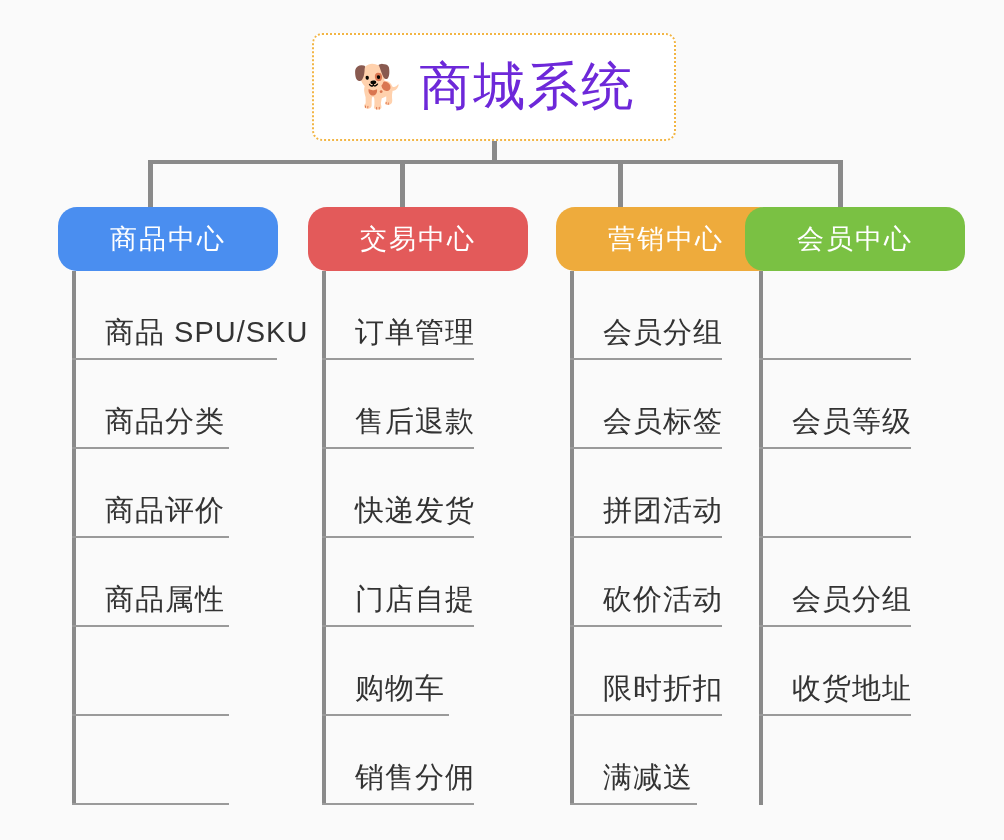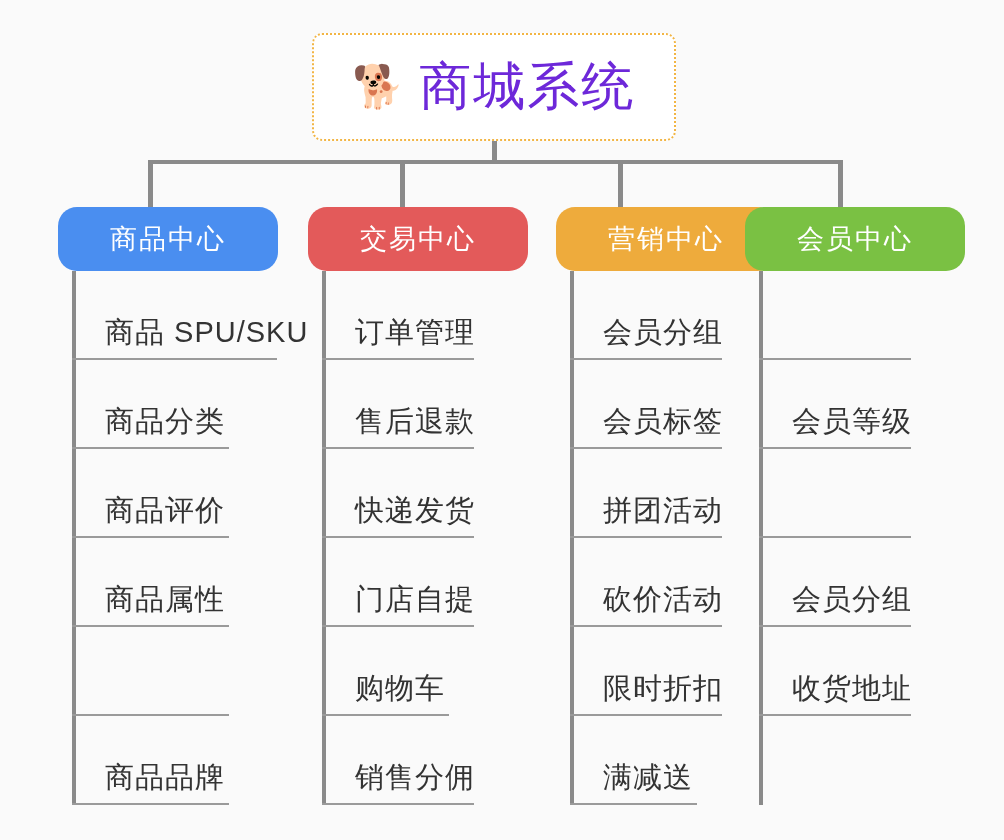--- a/index.html
+++ b/index.html
@@ -160,21 +160,20 @@
         <span class="leaf-underline" style="width: 157px; background: rgb(154, 154, 154);"></span>
       </div>
       <div class="leaf">
         <span class="leaf-label">商品属性</span>
         <span class="leaf-underline" style="width: 157px; background: rgb(154, 154, 154);"></span>
       </div>
       <div class="leaf">
         <span class="leaf-underline" style="width: 157px; background: rgb(154, 154, 154);"></span>
       </div>
       <div class="leaf">
-        <span class="leaf-label">商品品牌</span>
         <span class="leaf-underline" style="width: 157px; background: rgb(154, 154, 154);"></span>
       </div>
     </div>
   </div>
 
   <div class="column" id="col-1" style="left: 308px;">
     <div class="cat-box" id="cat-1" style="background: rgb(227, 90, 90);">交易中心</div>
     <div class="leaf-area">
       <div class="trunk" id="trunk-1" style="background: rgb(138, 138, 138); height: 534px;"></div>
       <div class="leaf">

